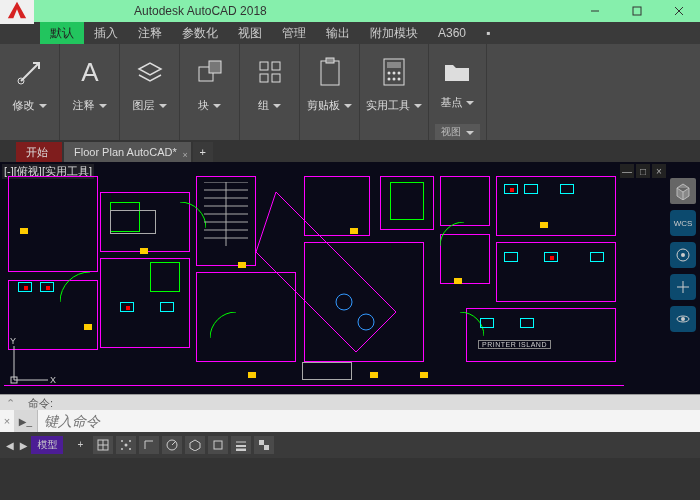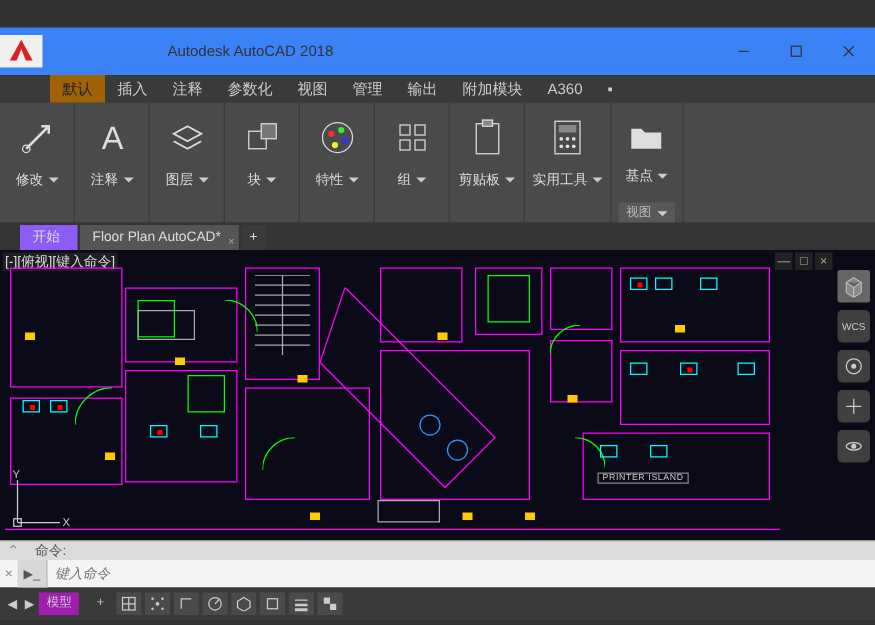--- a/index.html
+++ b/index.html
@@ -1,62 +1,62 @@
 <!DOCTYPE html>
 <html><head>
 <meta charset="utf-8">
 <style>
   * { margin:0; padding:0; box-sizing:border-box; font-family:"Microsoft YaHei",Arial,sans-serif; }
   body { width:700px; height:500px; overflow:hidden; background:#333; user-select:none; }
-  .titlebar { height:38px; background:#3b82f6; display:flex; align-items:center; font-size:12px; color:#333;margin-top:22px; }
+  .titlebar { height:22px; background:#86efac; display:flex; align-items:center; font-size:12px; color:#333; }
   .app-logo { width:34px; height:26px; display:flex; align-items:center; justify-content:center; background:#f0f0f0; }
   .app-logo svg { width:22px; height:22px; }
   .tb-title { flex:1; text-align:left; padding-left:100px; }
   .tb-file { padding-left:22px; }
   .tb-btns { display:flex; }
   .tb-btn { width:42px; height:26px; display:flex; align-items:center; justify-content:center; color:#333; }
   .menubar { height:22px; background:#3a3a3a; display:flex; align-items:center; font-size:12px; color:#ccc; padding-left:40px; }
   .menu-item { padding:0 10px; height:22px; line-height:22px; }
-  .menu-item.active { background:#a16207; color:#222; }
+  .menu-item.active { background:#22c55e; color:#222; }
   .ribbon { height:96px; background:#4a4a4a; display:flex; }
   .panel { display:flex; flex-direction:column; align-items:center; justify-content:flex-start; border-right:1px solid #3a3a3a; padding:4px 6px 0; min-width:60px; }
   .panel-icon { width:36px; height:40px; display:flex; align-items:center; justify-content:center; margin-top:4px; }
   .panel-label { font-size:11px; color:#ddd; margin-top:6px; display:flex; align-items:center; gap:2px;}
   .panel-sub { font-size:10px; color:#bbb; margin-top:14px; padding:1px 6px; background:#585858;}
   .drop-tri { width:0; height:0; border-left:4px solid transparent; border-right:4px solid transparent; border-top:4px solid #ccc; display:inline-block; margin-left:2px;}
   .filetabs { height:22px; background:#343434; display:flex; align-items:flex-end; font-size:11px; color:#ddd; padding-left:16px; }
-  .ftab { height:20px; padding:0 14px 0 10px; line-height:20px; background:#8b5cf6; margin-right:2px; position:relative; }
+  .ftab { height:20px; padding:0 14px 0 10px; line-height:20px; background:#7f1d1d; margin-right:2px; position:relative; }
   .ftab.active { background:#555; }
   .ftab .close { position:absolute; right:3px; top:3px; font-size:9px; color:#aaa;}
   .ftab.add { width:20px; padding:0; text-align:center; background:#3a3a3a; }
   .viewport { height:232px; background:#0a0a18; position:relative; overflow:hidden; }
   .vp-label { position:absolute; top:2px; left:2px; color:#ddd; font-size:11px; background:rgba(50,50,50,0.5); padding:0 2px;}
   .vp-ctrls { position:absolute; top:2px; right:34px; display:flex; gap:2px;}
   .vp-ctrl { width:14px; height:14px; background:#222; color:#aaa; font-size:10px; display:flex; align-items:center; justify-content:center;}
   .navtools { position:absolute; right:2px; top:16px; width:30px; display:flex; flex-direction:column; gap:6px; align-items:center;}
-  .nt { width:26px; height:26px; background:#404040; border-radius:4px; display:flex; align-items:center; justify-content:center; color:#ccc; font-size:8px;}
+  .nt { width:26px; height:26px; background:#0c4a6e; border-radius:4px; display:flex; align-items:center; justify-content:center; color:#ccc; font-size:8px;}
   .nt.cube { border-radius:2px; background:#666;}
   .ucs { position:absolute; bottom:8px; left:8px; }
   .ucs line { stroke:#ccc; stroke-width:1;}
   .ucs text { fill:#ccc; font-size:9px;}
   
   .fp { position:absolute; }
   .wall { border:1px solid magenta; }
   .grn { border:1px solid #00ff00; }
   .yel { background:#ffcc00; }
   .cyanbox { border:1px solid cyan; }
   .whitebox { border:1px solid #aaa; }
   .redbit { background:red; }
   .cmdhist { height:16px; background:#dcdcdc; font-size:11px; color:#555; padding-left:28px; line-height:16px; border-top:1px solid #999;}
   .cmdline { height:22px; background:#f4f4f4; display:flex; align-items:center; font-size:11px; }
   .cmd-icon { width:24px; height:22px; display:flex; align-items:center; justify-content:center; background:#d8d8d8; color:#555; font-size:10px; border-right:1px solid #bbb;}
-  .cmd-input { flex:1; border:none; background:transparent; padding:0 6px; font-size:11px; color:#888; font-style:italic; outline:none;}
+  .cmd-input { flex:1; border:none; background:transparent; padding:0 6px; font-size:14px; color:#888; font-style:italic; outline:none;}
   .statusbar { height:26px; background:#3a3a3a; display:flex; align-items:center; font-size:10px; color:#ccc; }
   .sb-left { display:flex; gap:6px; padding-left:6px;}
-  .sb-mid { padding:0 6px; background:#a21caf; margin:0 4px; height:18px; line-height:18px;}
+  .sb-mid { padding:0 6px; background:#4c1d95; margin:0 4px; height:18px; line-height:18px;}
   .sb-icons { display:flex; gap:3px; flex:1;}
   .sb-ico { width:20px; height:18px; background:#4a4a4a; display:flex; align-items:center; justify-content:center;}
   .sb-ico svg { width:12px; height:12px; }
   .printer-label { position:absolute; border:1px solid #888; color:#ccc; font-size:7px; padding:0 3px; letter-spacing:0.5px;}
 </style>
 </head>
 <body>
 
 <div class="titlebar">
   <div class="app-logo">
@@ -142,35 +142,20 @@
         </svg>
       </div>
     <div class="panel-label">
         <span>块</span>
         <span class="drop-tri"></span>
       </div>
   </div>
   <div class="panel">
     <div class="panel-icon">
         <svg width="30" height="30">
-          <circle cx="15" cy="15" r="12" fill="none" stroke="#ddd"></circle>
-          <circle cx="10" cy="12" r="2.5" fill="#e33"></circle>
-          <circle cx="18" cy="9" r="2.5" fill="#3e3"></circle>
-          <circle cx="21" cy="17" r="2.5" fill="#33e"></circle>
-          <circle cx="13" cy="21" r="2.5" fill="#ee3"></circle>
-        </svg>
-      </div>
-    <div class="panel-label">
-        <span>特性</span>
-        <span class="drop-tri"></span>
-      </div>
-  </div>
-  <div class="panel">
-    <div class="panel-icon">
-        <svg width="30" height="30">
           <rect x="5" y="5" width="8" height="8" fill="none" stroke="#ddd"></rect>
           <rect x="17" y="5" width="8" height="8" fill="none" stroke="#ddd"></rect>
           <rect x="5" y="17" width="8" height="8" fill="none" stroke="#ddd"></rect>
           <rect x="17" y="17" width="8" height="8" fill="none" stroke="#ddd"></rect>
         </svg>
       </div>
     <div class="panel-label">
         <span>组</span>
         <span class="drop-tri"></span>
       </div>
@@ -219,21 +204,21 @@
   </div>
 </div>
 
 <div class="filetabs">
   <div class="ftab"><span>开始</span></div>
   <div class="ftab active"><span>Floor Plan AutoCAD*</span><span class="close">×</span></div>
   <div class="ftab add">+</div>
 </div>
 
 <div class="viewport">
-  <div class="vp-label">[-][俯视][键入命令]</div>
+  <div class="vp-label">[-][俯视][实用工具]</div>
   <div class="vp-ctrls">
     <div class="vp-ctrl">—</div>
     <div class="vp-ctrl">□</div>
     <div class="vp-ctrl">×</div>
   </div>
   <div class="navtools">
     <div class="nt cube">
         <svg width="18" height="18">
           <path d="M3 6 L9 2 L15 6 L15 14 L9 18 L3 14 Z M3 6 L9 10 L15 6 M9 10 L9 18" fill="#888" stroke="#ccc" stroke-width="0.8"></path>
         </svg>

